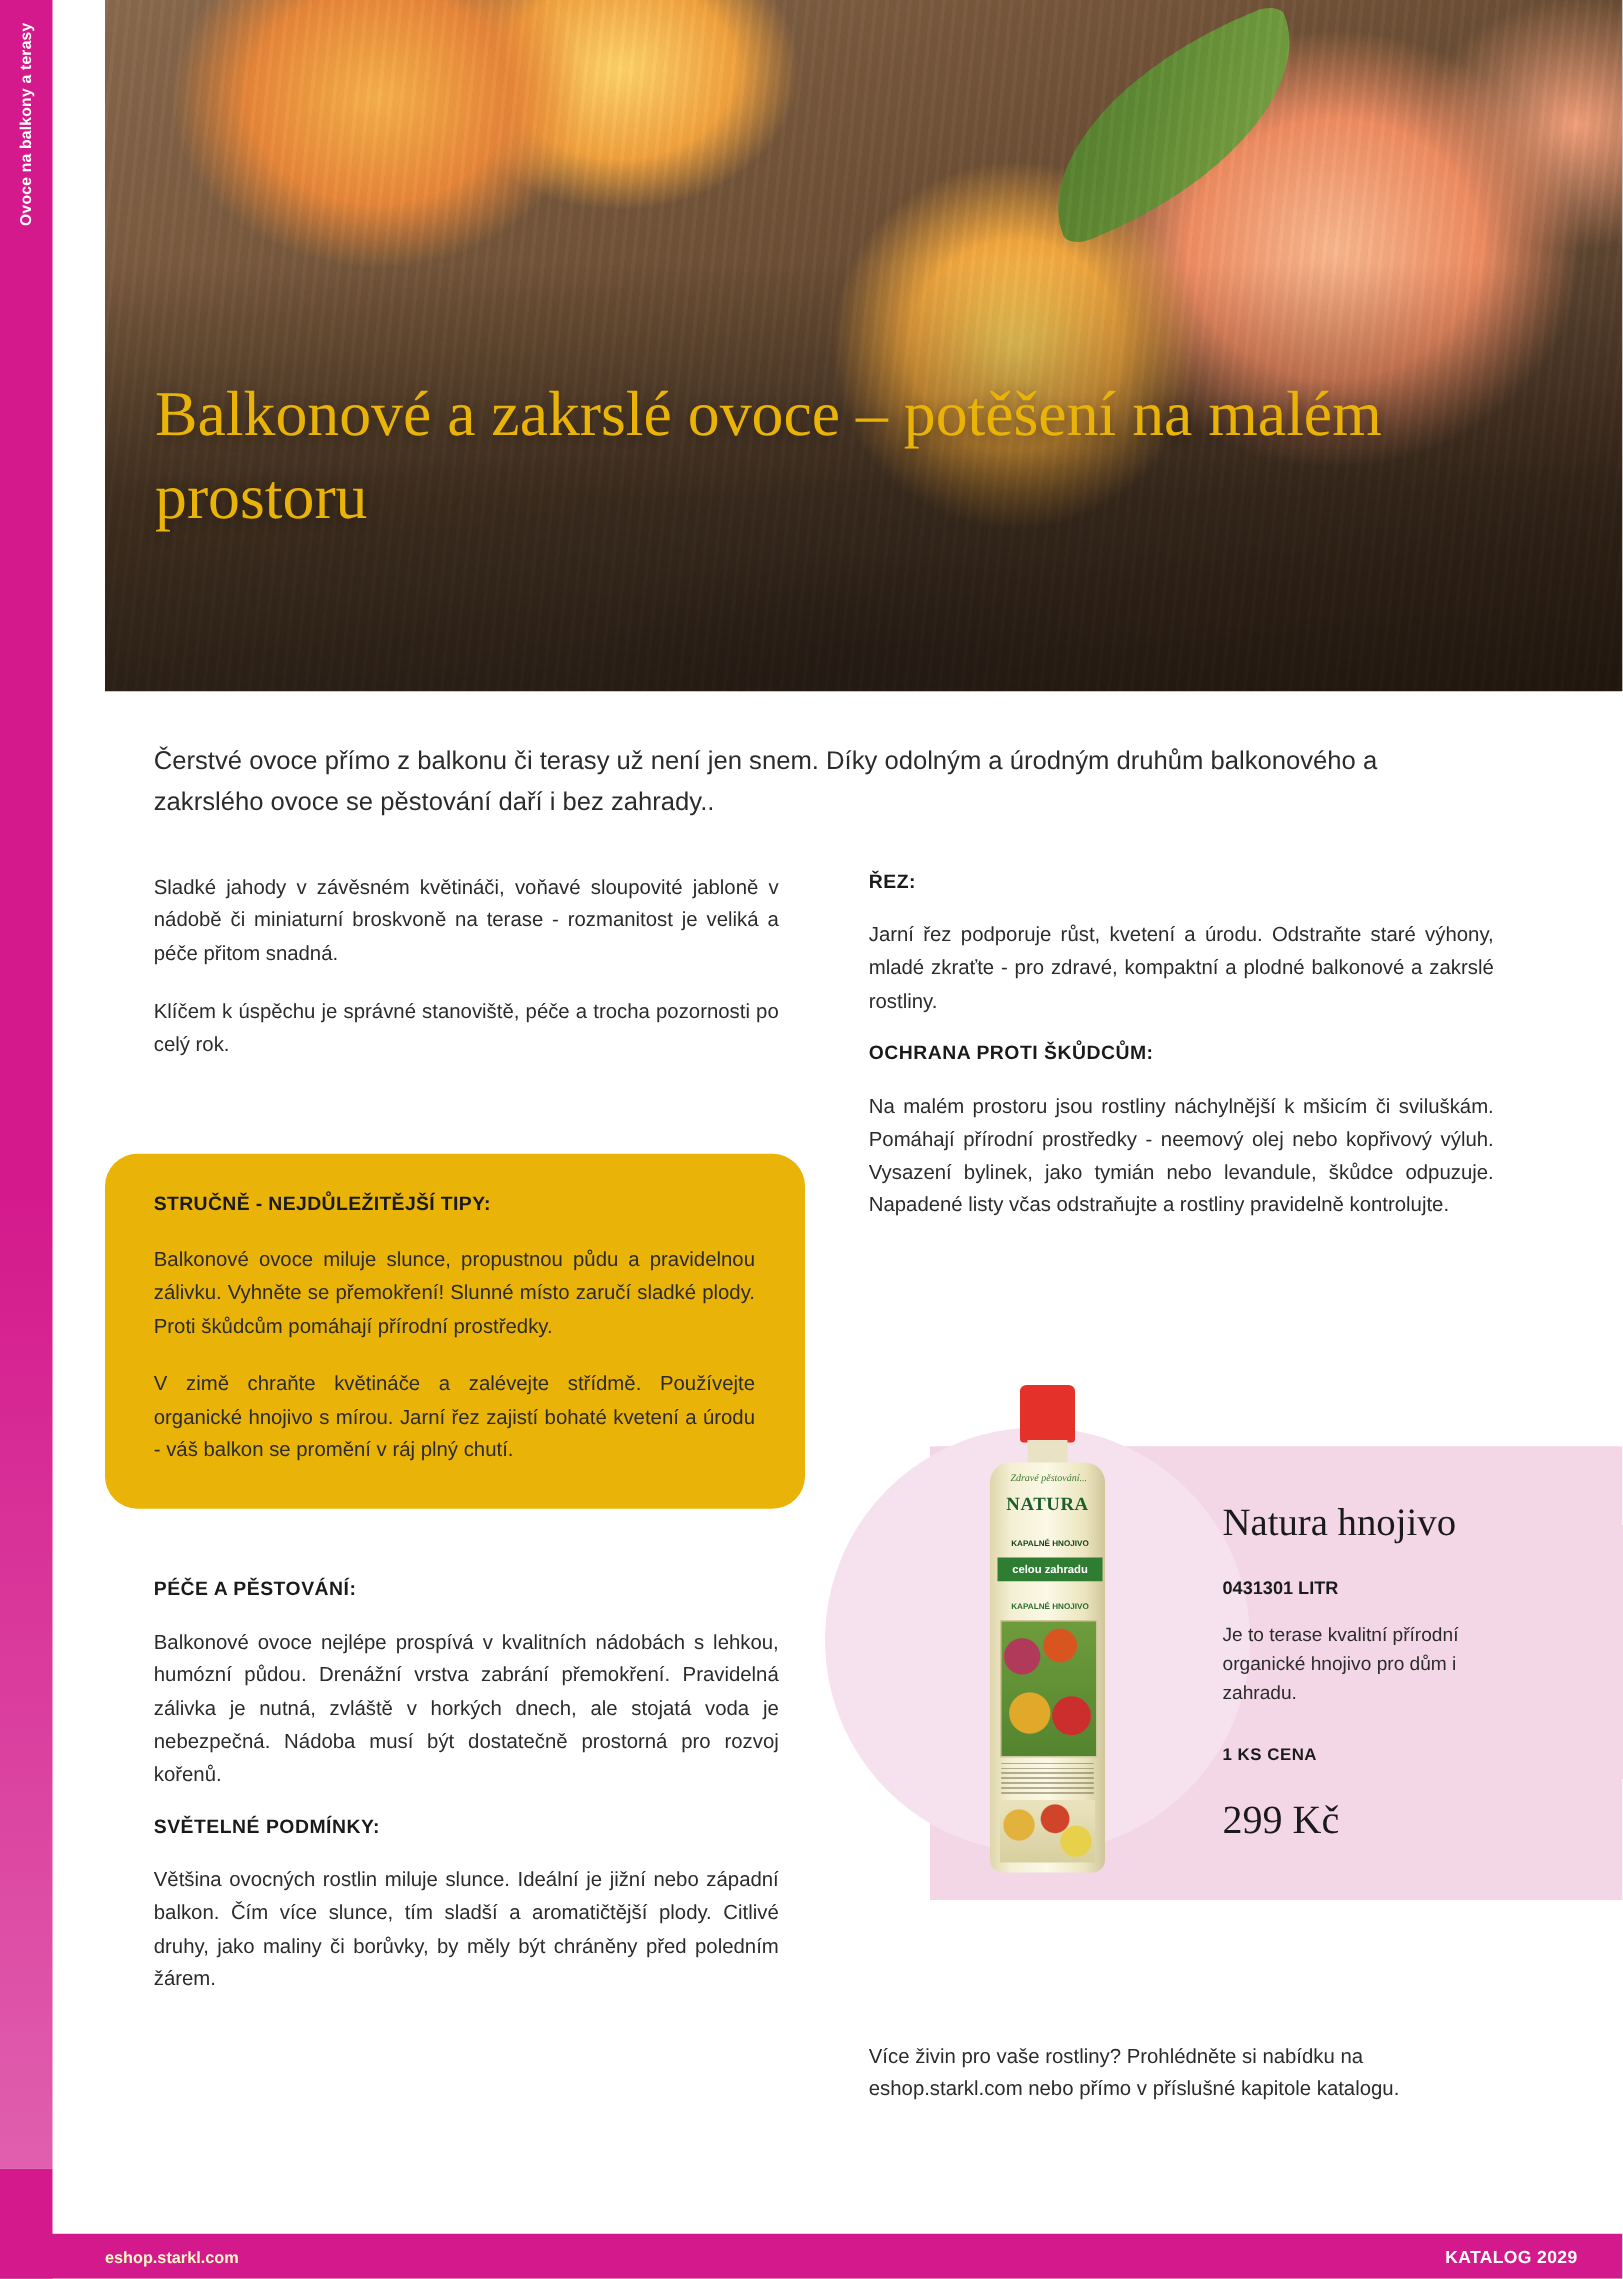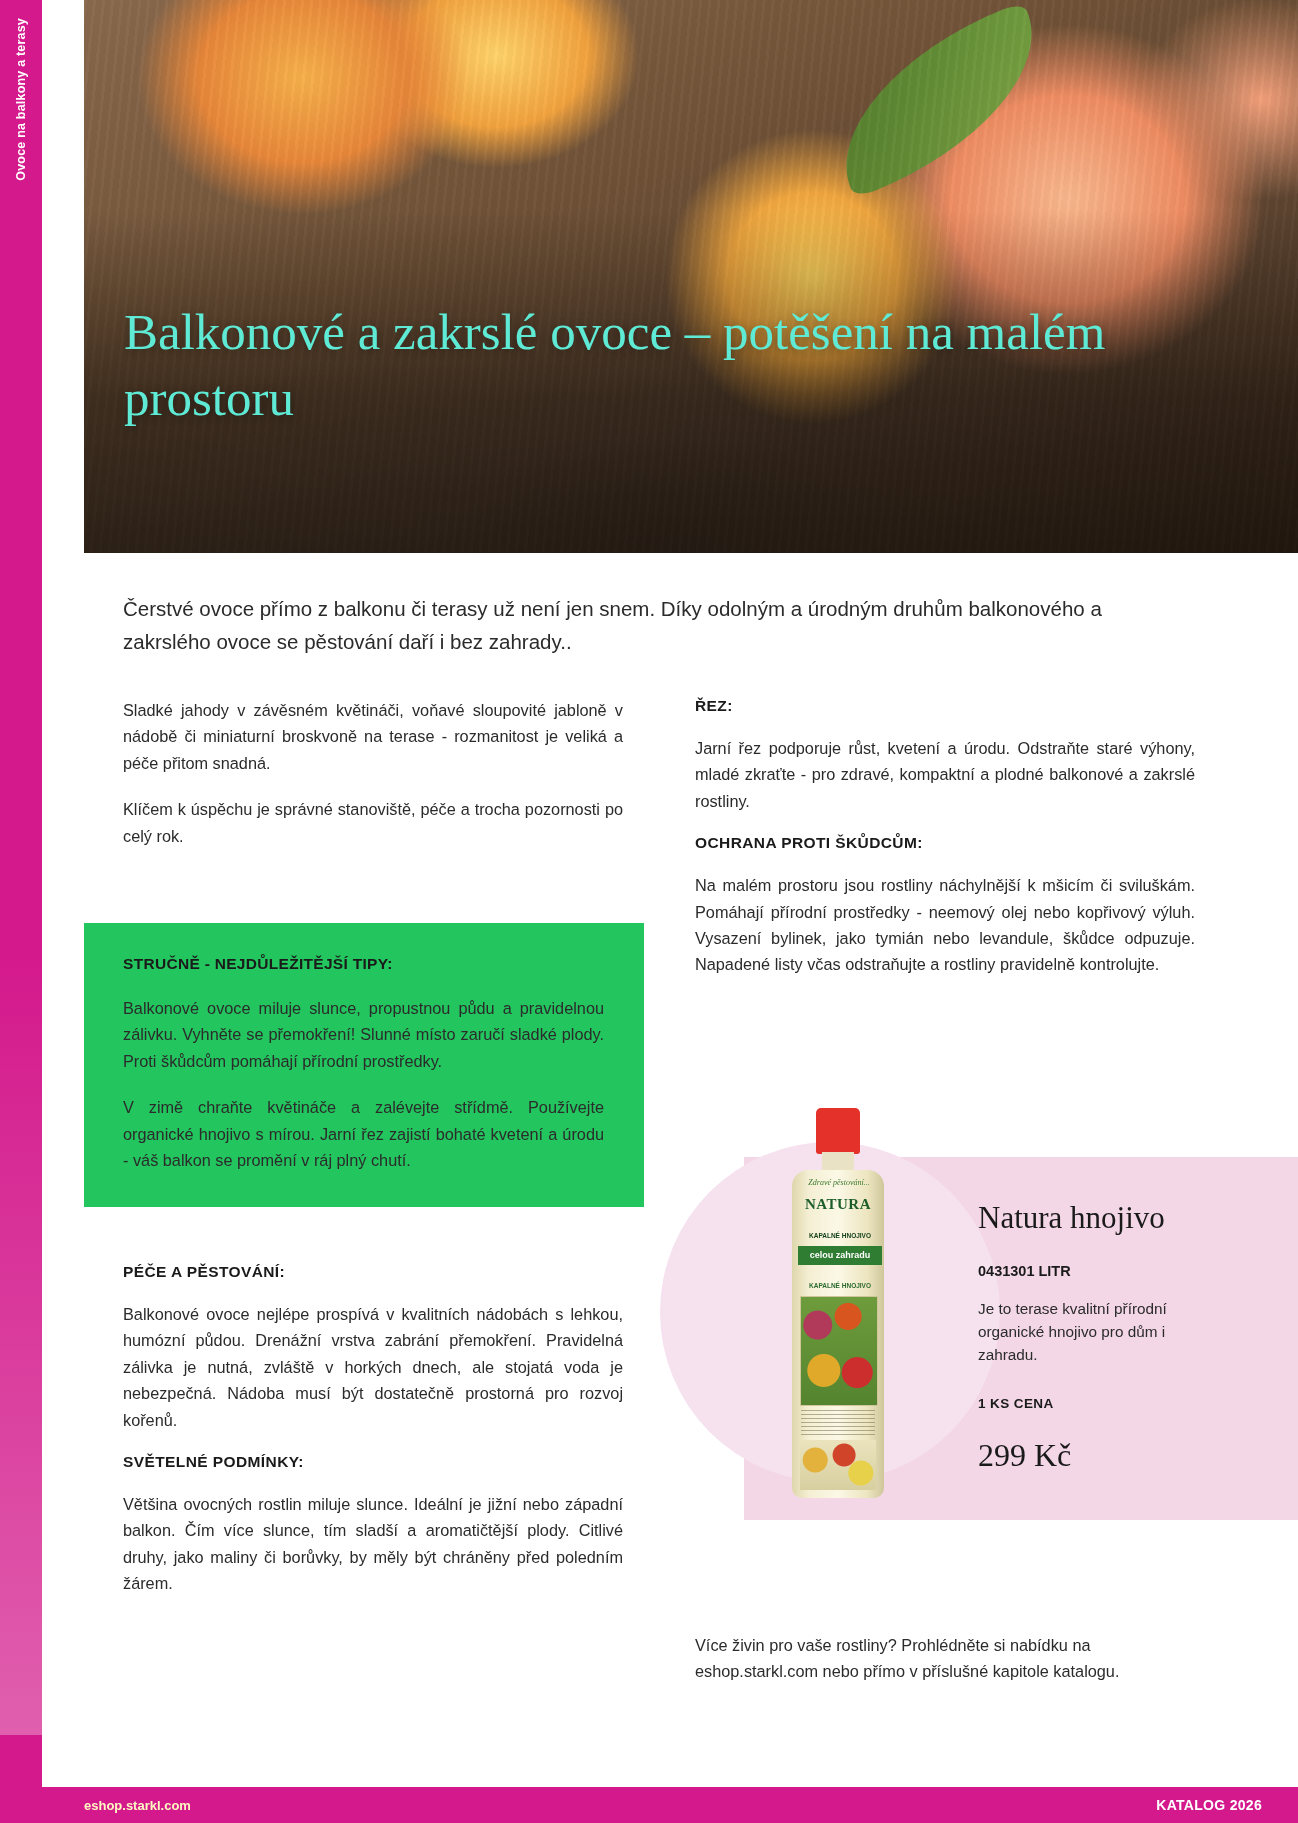--- a/index.html
+++ b/index.html
@@ -87,21 +87,21 @@
   .hero-shade {
     position: absolute;
     inset: 0;
     background: linear-gradient(180deg, rgba(0,0,0,0) 38%, rgba(0,0,0,.42) 72%, rgba(0,0,0,.55) 100%);
   }
   .hero-title {
     position: absolute;
     left: 40px;
     bottom: 88px;
     width: 1050px;
-    color: #5eead4;
+    color: #eab308;
     font-family: "Liberation Serif", serif;
     font-size: 51px;
     line-height: 1.28;
     font-weight: normal;
     text-shadow: 0 2px 10px rgba(0,0,0,.35);
   }
 
   
   .intro {
     position: absolute;
@@ -143,21 +143,22 @@
   h3.sub.spaced { margin-top: 18px; }
 
   
   .tips-box {
     position: absolute;
     left: 84px;
     top: 923px;
     width: 560px;
     padding: 32px 40px 34px 39px;
     box-sizing: border-box;
-    background: #22c55e;
+    background: #eab308;
+    border-radius: 26px;
   }
   .tips-box h3 {
     margin: 0 0 22px 0;
     font-size: 15.5px;
     font-weight: bold;
     letter-spacing: .3px;
     color: #1a1a1a;
   }
   .tips-box p {
     margin: 0 0 20px 0;
@@ -462,14 +463,14 @@
   <div class="product-desc">Je to terase kvalitní přírodní organické hnojivo pro dům i zahradu.</div>
   <div class="price-label">1 KS CENA</div>
   <div class="price-value">299 Kč</div>
 </div>
 
 <div class="footnote">Více živin pro vaše rostliny? Prohlédněte si nabídku na eshop.starkl.com nebo přímo v příslušné kapitole katalogu.</div>
 
 <div class="page-number">14</div>
 <div class="footer-bar">
   <span class="left">eshop.starkl.com</span>
-  <span class="right">KATALOG 2026</span>
+  <span class="right">KATALOG 2029</span>
 </div>
 
 </body></html>

